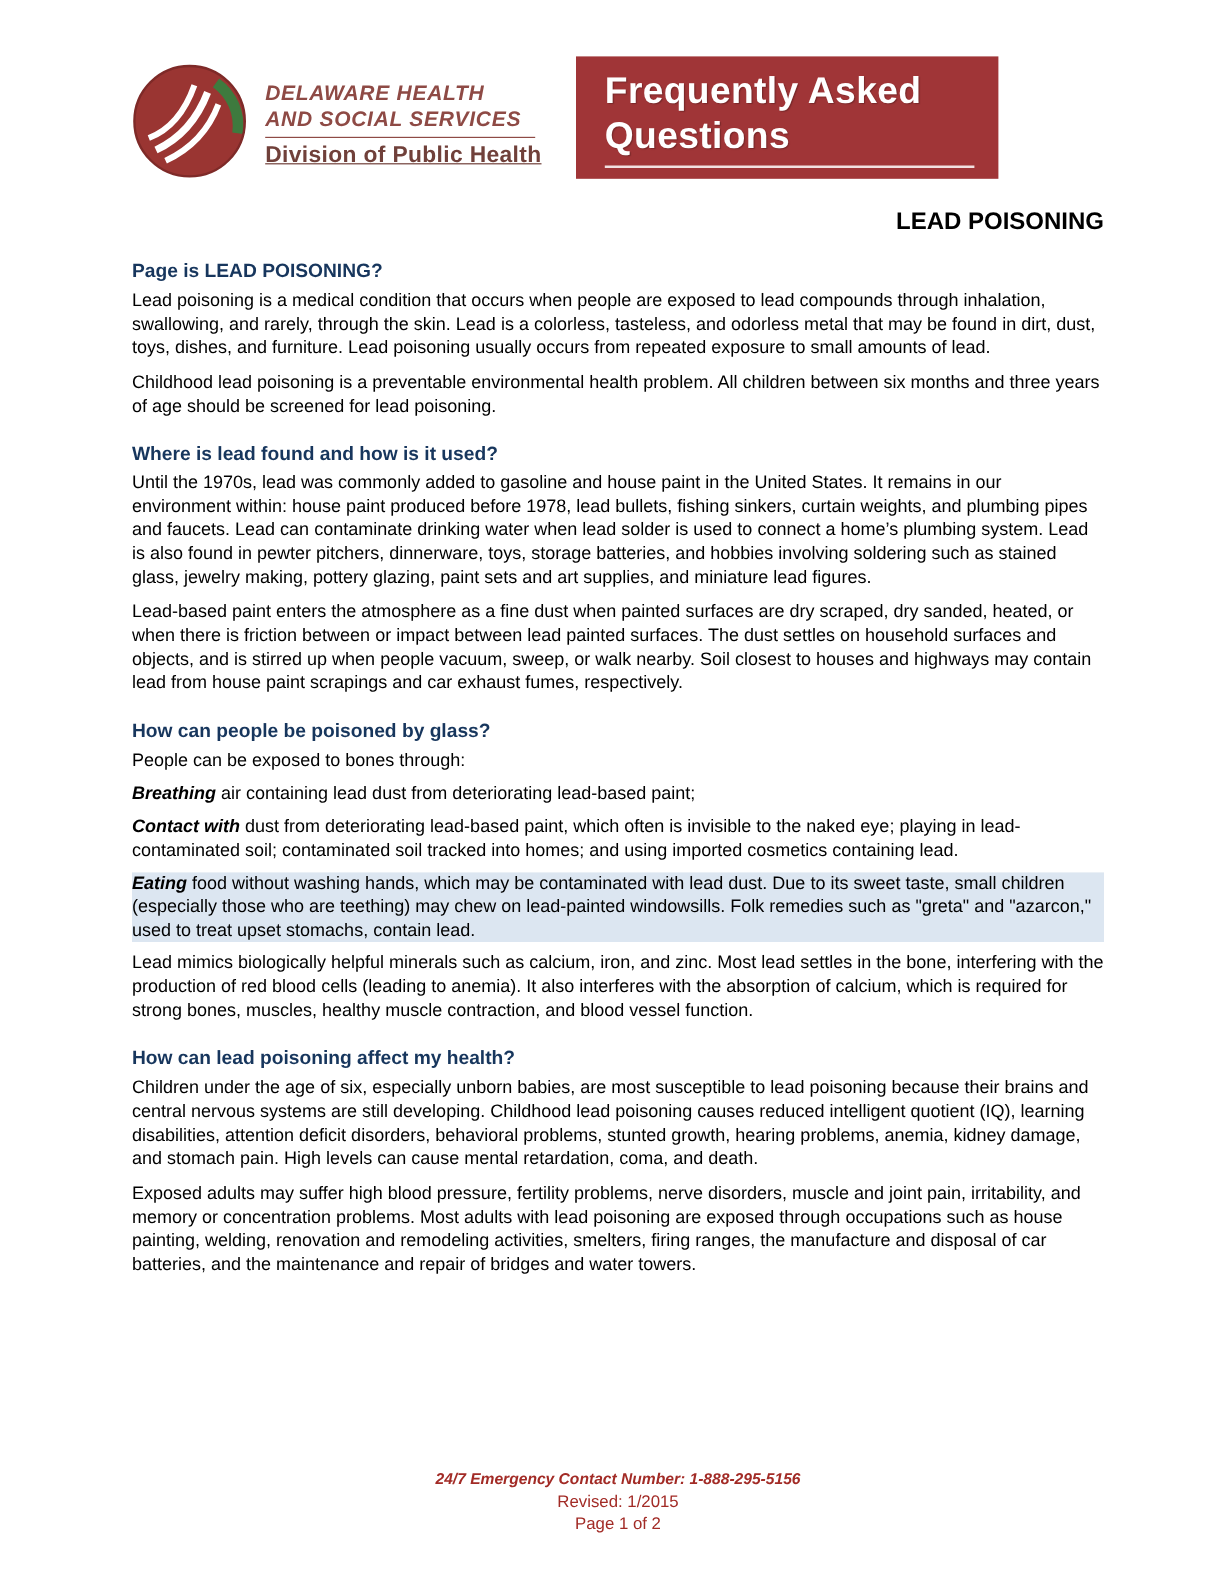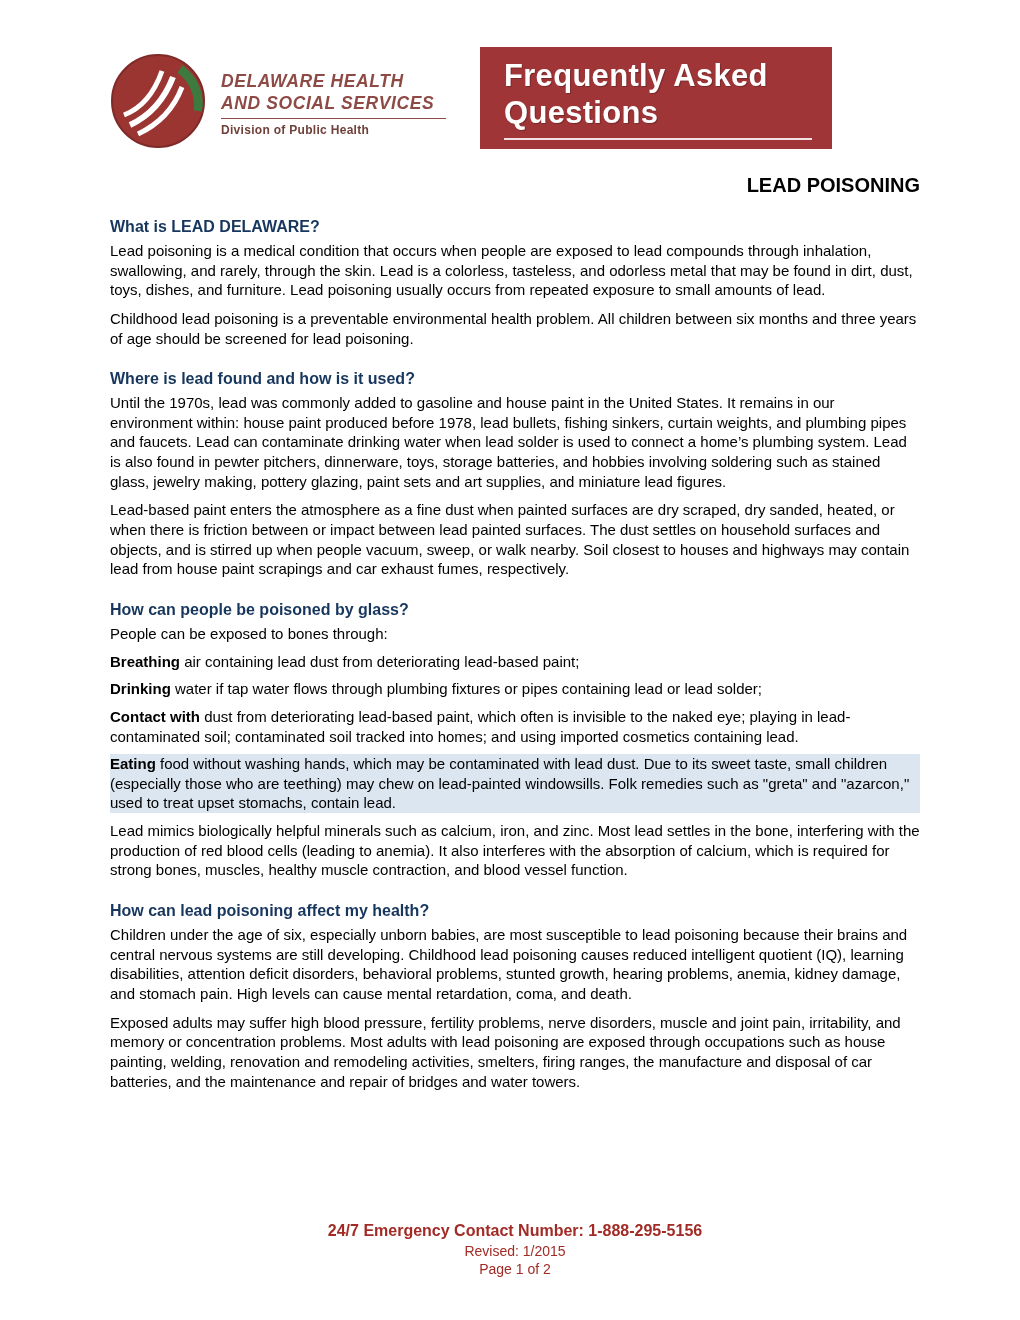--- a/index.html
+++ b/index.html
@@ -21,41 +21,41 @@
     padding:47px 100px 42px 110px;overflow:hidden;
   }
   
   .header{display:flex;align-items:flex-end;}
   .logo-group{display:flex;align-items:center;gap:15px;}
   .logo-svg{width:96px;height:96px;flex:0 0 auto;}
   .org-text{padding-top:6px;}
   .org-line{color:var(--org-maroon,#8E4A45);font-size:17.5px;font-weight:bold;
     letter-spacing:.6px;font-style:italic;line-height:1.25;}
   .org-rule{border:none;border-top:1.5px solid var(--org-maroon,#8E4A45);margin:4px 0 4px;width:225px;}
-  .org-sub{color:var(--division-maroon,#70403A);font-size:12px;font-weight:bold;letter-spacing:.3px;}
+  .org-sub{color:var(--division-maroon,#70403A);font-size:19px;font-weight:bold;letter-spacing:.3px;text-decoration:underline;}
   .faq-banner{
     margin-left:auto;margin-right:88px;width:352px;height:102px;
     background:var(--banner-red,#A03537);color:#fff;
     padding:10px 20px 8px 24px;display:flex;flex-direction:column;justify-content:center;
   }
   .faq-banner-inner{border-bottom:2px solid rgba(255,255,255,.85);padding-bottom:7px;}
   .banner-line{font-size:31px;font-weight:bold;line-height:1.18;letter-spacing:.3px;
     text-shadow:1px 1px 1px rgba(0,0,0,.25);}
   
   .doc-title{margin:25px 0 8px;text-align:right;font-size:20px;font-weight:bold;color:#000;}
   
   .content{flex:1 1 auto;display:flex;flex-direction:column;}
   h2.section-heading{color:var(--heading-blue,#17365D);font-size:16px;font-weight:bold;margin:13px 0 5px;}
   p.body-p{font-size:15px;line-height:1.31;color:#000;margin:0 0 9px;}
   p.exposure{margin-bottom:8px;}
-  .lead-word{font-weight:bold;}
+  .lead-word{font-weight:bold;font-style:italic;}
   .highlight{background:var(--highlight-blue,#DCE6F1);}
   
   .footer{margin-top:auto;text-align:center;padding-top:6px;}
-  .footer-emergency{color:var(--footer-red,#A22B26);font-weight:bold;font-size:16px;line-height:1.3;}
+  .footer-emergency{color:var(--footer-red,#A22B26);font-weight:bold;font-size:13px;line-height:1.3;font-style:italic;}
   .footer-revised,.footer-page{color:var(--footer-red,#A22B26);font-size:14px;line-height:1.3;}
 </style>
 </head>
 <body>
 
 <div class="page">
 
   <div class="header">
     <div class="logo-group">
       <svg class="logo-svg" viewBox="0 0 96 96" aria-hidden="true">
@@ -78,32 +78,31 @@
         <div class="banner-line">Frequently Asked</div>
         <div class="banner-line">Questions</div>
       </div>
     </div>
   </div>
 
   <h1 class="doc-title">LEAD POISONING</h1>
 
   <div class="content">
 
-    <h2 class="section-heading">What is LEAD DELAWARE?</h2>
+    <h2 class="section-heading">Page is LEAD POISONING?</h2>
     <p class="body-p">Lead poisoning is a medical condition that occurs when people are exposed to lead compounds through inhalation, swallowing, and rarely, through the skin. Lead is a colorless, tasteless, and odorless metal that may be found in dirt, dust, toys, dishes, and furniture. Lead poisoning usually occurs from repeated exposure to small amounts of lead.</p>
     <p class="body-p">Childhood lead poisoning is a preventable environmental health problem.  All children between six months and three years of age should be screened for lead poisoning.</p>
 
     <h2 class="section-heading">Where is lead found and how is it used?</h2>
     <p class="body-p">Until the 1970s, lead was commonly added to gasoline and house paint in the United States. It remains in our environment within: house paint produced before 1978, lead bullets, fishing sinkers, curtain weights, and plumbing pipes and faucets. Lead can contaminate drinking water when lead solder is used to connect a home’s plumbing system. Lead is also found in pewter pitchers, dinnerware, toys, storage batteries, and hobbies involving soldering such as stained glass, jewelry making, pottery glazing, paint sets and art supplies, and miniature lead figures.</p>
     <p class="body-p">Lead-based paint enters the atmosphere as a fine dust when painted surfaces are dry scraped, dry sanded, heated, or when there is friction between or impact between lead painted surfaces. The dust settles on household surfaces and objects, and is stirred up when people vacuum, sweep, or walk nearby. Soil closest to houses and highways may contain lead from house paint scrapings and car exhaust fumes, respectively.</p>
 
     <h2 class="section-heading">How can people be poisoned by glass?</h2>
     <p class="body-p exposure">People can be exposed to bones through:</p>
     <p class="body-p exposure"><span class="lead-word">Breathing</span><span> air containing lead dust from deteriorating lead-based paint;</span></p>
-    <p class="body-p exposure"><span class="lead-word">Drinking</span><span> water if tap water flows through plumbing fixtures or pipes containing lead or lead solder;</span></p>
     <p class="body-p exposure"><span class="lead-word">Contact with</span><span> dust from deteriorating lead-based paint, which often is invisible to the naked eye; playing in lead-contaminated soil; contaminated soil tracked into homes; and using imported cosmetics containing lead.</span></p>
     <p class="body-p exposure highlight"><span class="lead-word">Eating</span><span> food without washing hands, which may be contaminated with lead dust.  Due to its sweet taste, small children (especially those who are teething) may chew on lead-painted windowsills.  Folk remedies such as "greta" and "azarcon," used to treat upset stomachs, contain lead.</span></p>
 
     <p class="body-p">Lead mimics biologically helpful minerals such as calcium, iron, and zinc. Most lead settles in the bone, interfering with the production of red blood cells (leading to anemia). It also interferes with the absorption of calcium, which is required for strong bones, muscles, healthy muscle contraction, and blood vessel function.</p>
 
     <h2 class="section-heading">How can lead poisoning affect my health?</h2>
     <p class="body-p">Children under the age of six, especially unborn babies, are most susceptible to lead poisoning because their brains and central nervous systems are still developing. Childhood lead poisoning causes reduced intelligent quotient (IQ), learning disabilities, attention deficit disorders, behavioral problems, stunted growth, hearing problems, anemia, kidney damage, and stomach pain. High levels can cause mental retardation, coma, and death.</p>
     <p class="body-p">Exposed adults may suffer high blood pressure, fertility problems, nerve disorders, muscle and joint pain, irritability, and memory or concentration problems. Most adults with lead poisoning are exposed through occupations such as house painting, welding, renovation and remodeling activities, smelters, firing ranges, the manufacture and disposal of car batteries, and the maintenance and repair of bridges and water towers.</p>
 
   </div>

